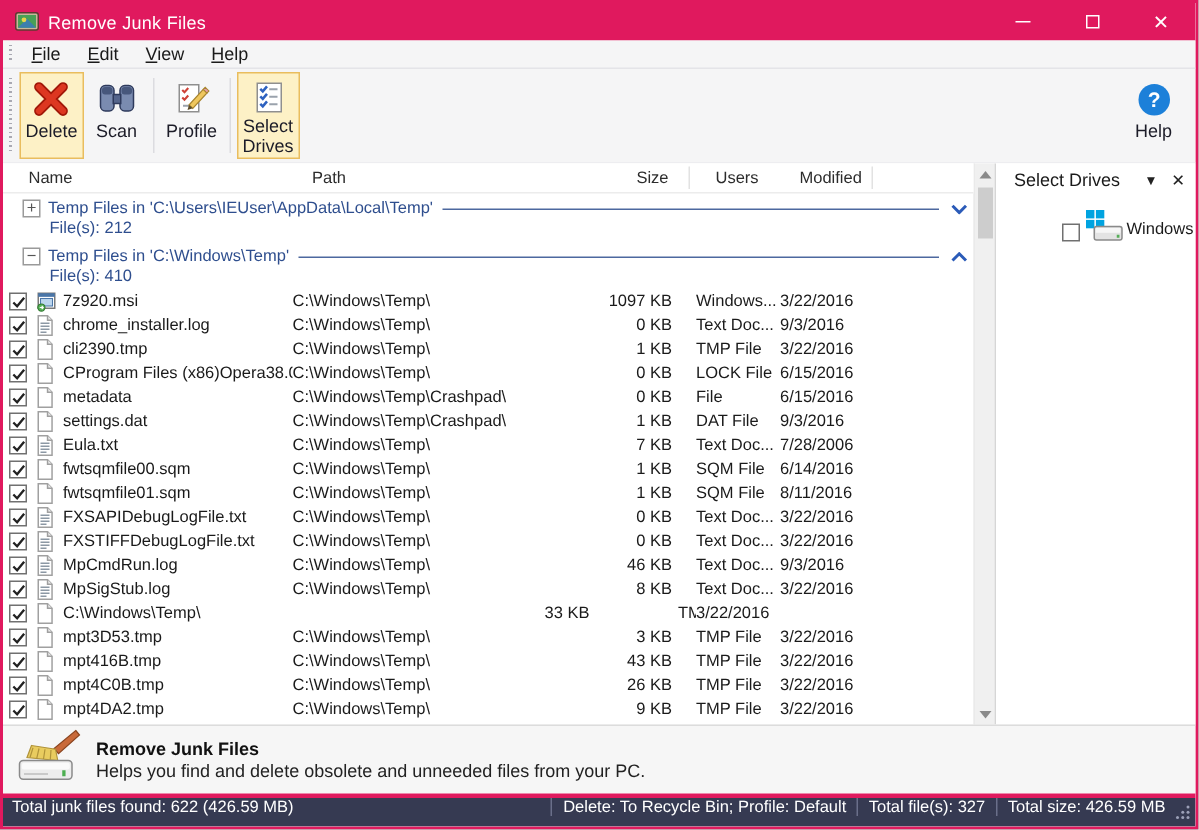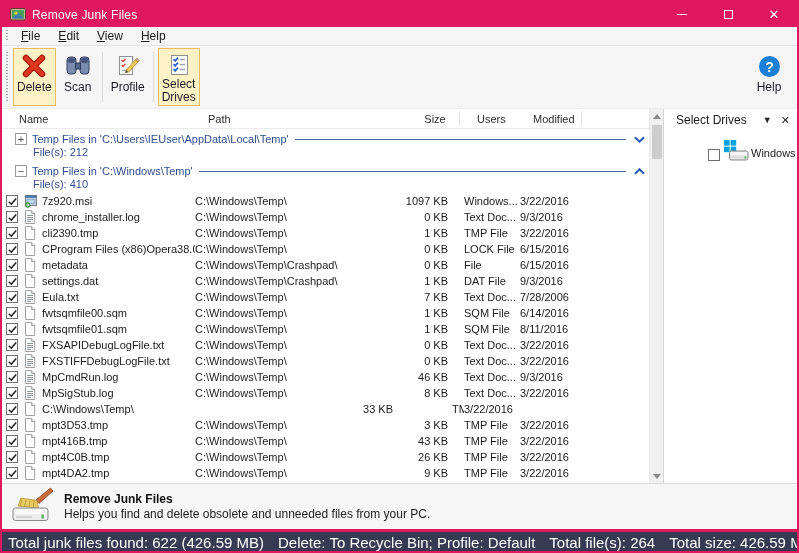--- a/index.html
+++ b/index.html
@@ -79,21 +79,21 @@
 
   
   .info-panel{height:46px;background:#f6f6f6;border-top:1px solid #dcdcdc;display:flex;align-items:center;padding:2px 8px;flex:0 0 auto;}
   .info-icon{margin:0 10px 0 2px;}
   .info-title{font-size:12px;font-weight:bold;color:#111;line-height:15px;}
   .info-desc{font-size:12px;color:#222;line-height:15px;}
 
   .pink-band{height:3px;background:#e0195e;flex:0 0 auto;}
 
   
-  .statusbar{height:19px;background:#363a52;color:#fff;display:flex;align-items:flex-end;font-size:15px;flex:0 0 auto;padding:0 2px 0 6px;}
+  .statusbar{height:19px;background:#363a52;color:#fff;display:flex;align-items:flex-start;font-size:11px;flex:0 0 auto;padding:0 2px 0 6px;}
   .sb-left{flex:1;white-space:nowrap;}
   .sb-sep{width:1px;height:12px;background:#6a6f8a;margin:0 7px;}
   .sb-item{white-space:nowrap;}
   .sb-grip{margin:4px 1px 0 6px;}
 </style>
 </head>
 <body>
 
 <div class="window">
 
@@ -691,21 +691,21 @@
     </span>
   </div>
 
   <div class="pink-band"></div>
 
   <div class="statusbar">
     <span class="sb-left">Total junk files found: 622 (426.59 MB)</span>
     <span class="sb-sep"></span>
     <span class="sb-item">Delete: To Recycle Bin; Profile: Default</span>
     <span class="sb-sep"></span>
-    <span class="sb-item">Total file(s): 264</span>
+    <span class="sb-item">Total file(s): 327</span>
     <span class="sb-sep"></span>
     <span class="sb-item">Total size: 426.59 MB</span>
     <span class="sb-grip">
       <svg width="11" height="11" viewBox="0 0 11 11">
         <g fill="#9ca0b8">
           <circle cx="9" cy="2" r="1"></circle>
             <circle cx="9" cy="5.5" r="1"></circle>
             <circle cx="9" cy="9" r="1"></circle>
           <circle cx="5.5" cy="5.5" r="1"></circle>
             <circle cx="5.5" cy="9" r="1"></circle>

